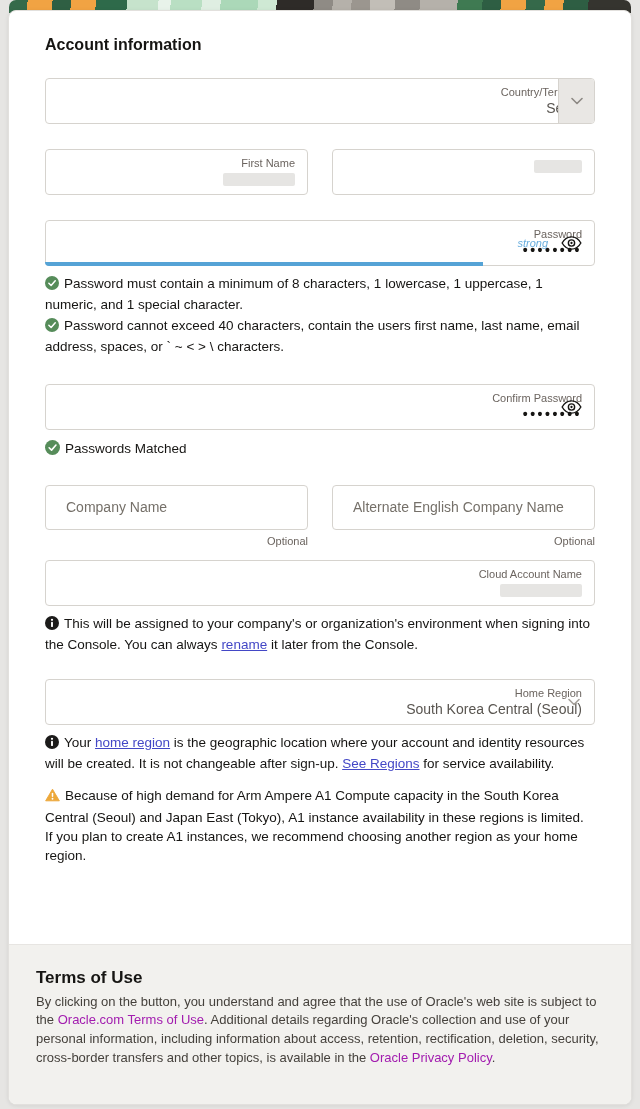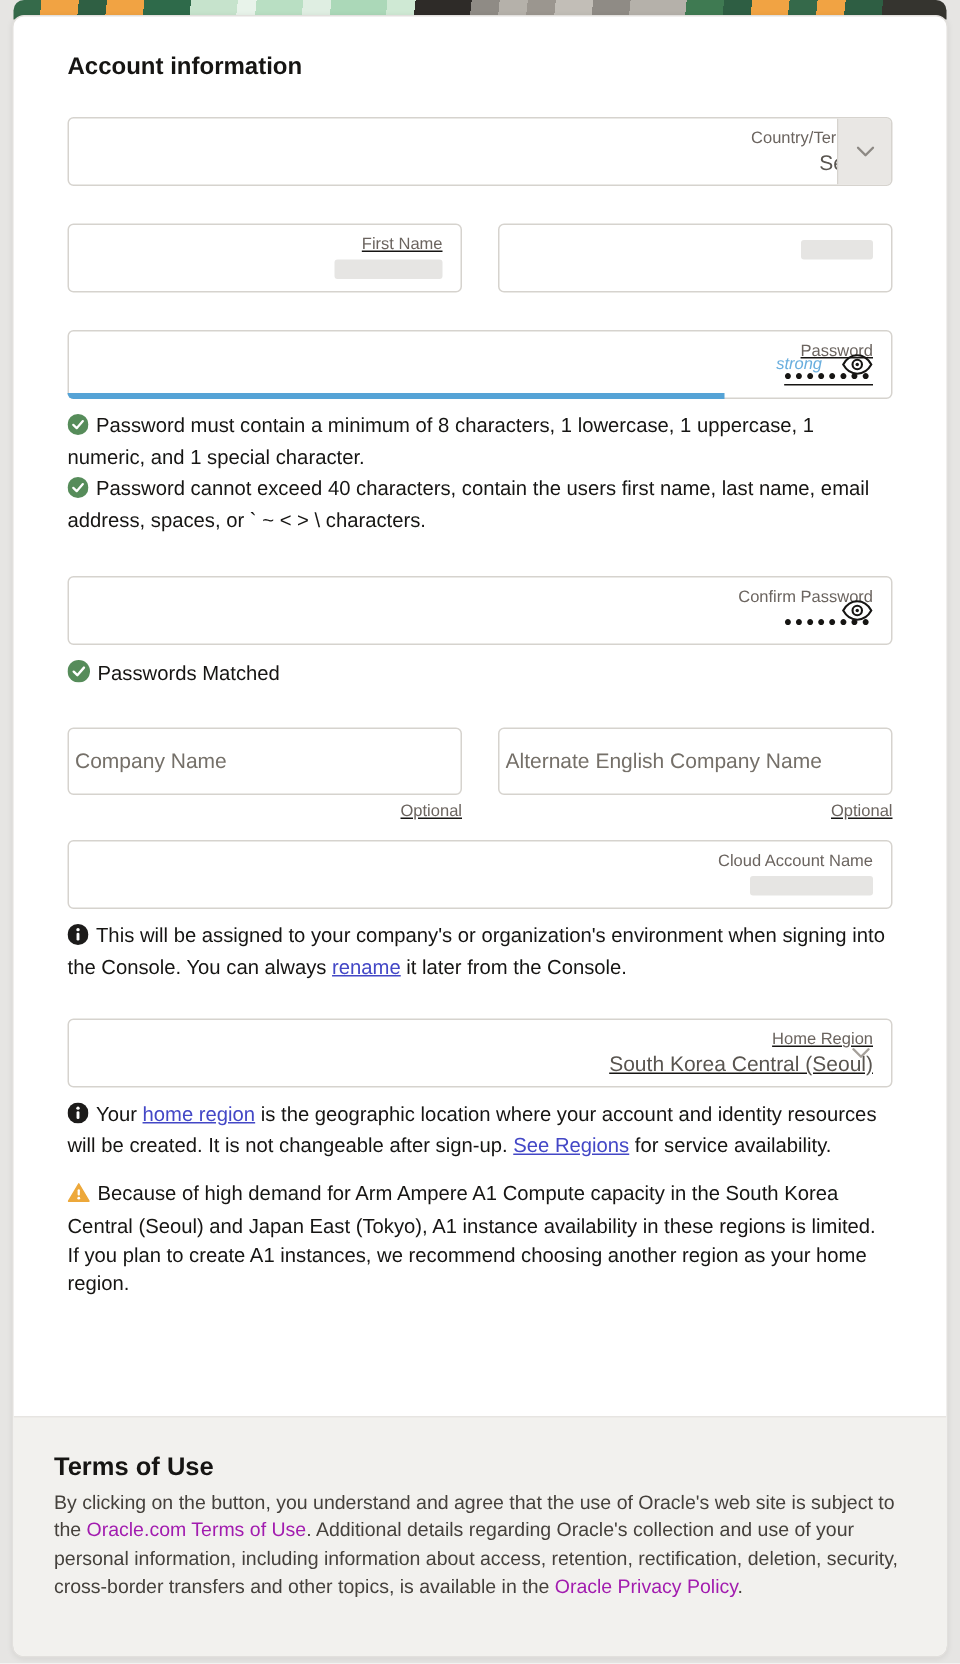--- a/index.html
+++ b/index.html
@@ -63,21 +63,21 @@
     position: absolute; top: 0; right: 0; bottom: 0; width: 36px;
     background: #e9e7e4; border-left: 1px solid #d6d3ce;
     border-radius: 0 3px 3px 0;
     display: flex; align-items: center; justify-content: center;
   }
   .chev { width: 12px; height: 8px; }
   .chev-plain { position: absolute; right: 14px; top: 50%; transform: translateY(-50%); }
 
   .row2 { display: flex; gap: 24px; }
   .row2 > div { flex: 1; }
-  .mt25 { margin-top: 25px; text-decoration: underline; }
+  .mt25 { margin-top: 25px; }
   .mt27 { margin-top: 27px; }
 
   .dots { font-size: 13px; letter-spacing: 2.5px; font-weight: bold; line-height: 19px; }
 
   .meter {
     position: absolute; left: -1px; bottom: -1px; height: 4px; width: 80%;
     background: #55a3d6; border-radius: 0 0 0 4px;
   }
   .strength-label {
     position: absolute; right: 46px; top: 50%; transform: translateY(-50%);
@@ -89,21 +89,21 @@
   }
 
   .note { font-size: 13.5px; line-height: 1.42; margin-top: 8px; color: #161513; }
   .note .ic { display: inline-block; vertical-align: -2px; margin-right: 5px; }
   .matched-row { margin-top: 9px; font-size: 13.5px; }
   a.inline-link { color: #4347c6; text-decoration: underline; cursor: pointer; }
 
   .optional { font-size: 11px; color: #6b645f; text-align: right; margin-top: 5px; }
   input.ph-input {
     width: 100%; height: 45px; border: 1px solid #d6d3ce; border-radius: 4px;
-    font-family: inherit; font-size: 14px; color: #161513; padding: 0 4px; outline: none;
+    font-family: inherit; font-size: 14px; color: #161513; padding: 0 20px; outline: none;
   }
   input.ph-input::placeholder { color: #757069; opacity: 1; }
 
   .warning-note { margin-top: 13px; }
 
   .footer {
     background: #f2f1ee;
     border-top: 1px solid #e7e5e2;
     padding: 23px 28px 36px 27px;
   }

